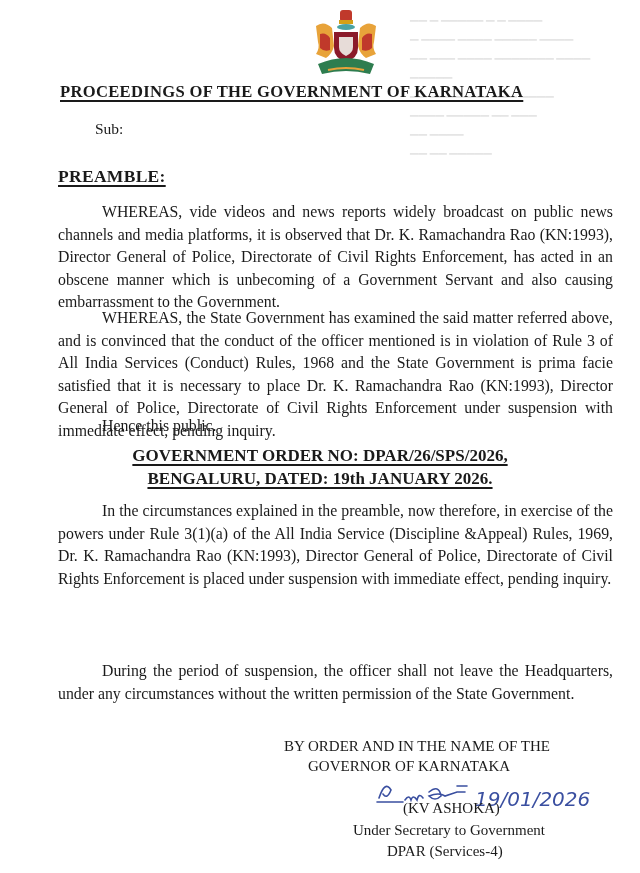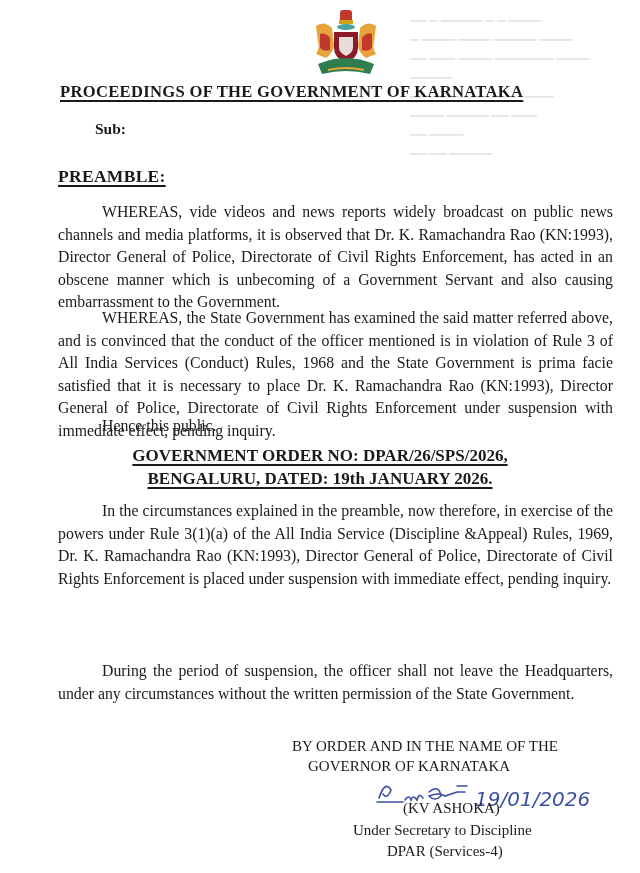--- a/index.html
+++ b/index.html
@@ -17,21 +17,21 @@
   .bleed.top { left: 410px; top: 6px; width: 230px; }
 
   .emblem { position: absolute; left: 308px; top: 8px; width: 76px; height: 72px; }
 
   .title {
     position: absolute; left: 60px; top: 82px; width: 500px;
     font-weight: bold; font-size: 16.6px; letter-spacing: 0.3px;
     text-decoration: underline; text-underline-offset: 3px; text-decoration-thickness: 1.5px;
     white-space: nowrap;
   }
-  .sub-label { position: absolute; left: 95px; top: 120px; font-weight: bold; font-size: 15.5px; }
+  .sub-label { position: absolute; left: 95px; top: 120px; font-weight: normal; font-size: 15.5px; }
   .sub-text {
     position: absolute; left: 186px; top: 120px; width: 426px;
     font-size: 14.5px; line-height: 21px; text-align: justify;
   }
   .sub-text .big { font-size: 17px; }
 
   .preamble-h {
     position: absolute; left: 58px; top: 166px;
     font-weight: bold; font-size: 17.5px; letter-spacing: 0.3px;
     text-decoration: underline; text-underline-offset: 3px; text-decoration-thickness: 1.5px;
@@ -50,21 +50,21 @@
     position: absolute; left: 60px; width: 520px; top: 444px;
     text-align: center; font-weight: bold; font-size: 17px; line-height: 23px;
   }
   .go-head span { text-decoration: underline; text-underline-offset: 3px; text-decoration-thickness: 1.5px; }
 
   .p4 { top: 500px; }
   .p5 { top: 600px; }
   .p6 { top: 660px; }
 
   .sign-block { position: absolute; left: 280px; top: 738px; width: 340px; font-size: 15px; }
-  .sign-l1 { position: absolute; left: 12px; top: 0px; white-space: nowrap; }
+  .sign-l1 { position: absolute; left: 4px; top: 0px; white-space: nowrap; }
   .sign-l2 { position: absolute; left: 28px; top: 20px; white-space: nowrap; }
   .signature { position: absolute; left: 95px; top: 36px; width: 240px; height: 40px; }
   .sign-name { position: absolute; left: 123px; top: 62px; white-space: nowrap; font-size: 15px; }
   .sign-desig { position: absolute; left: 73px; top: 84px; white-space: nowrap; font-size: 15px; }
   .sign-dept { position: absolute; left: 107px; top: 105px; white-space: nowrap; font-size: 15px; }
 </style>
 </head>
 <body>
 
 <div class="page">
@@ -114,16 +114,16 @@
     <div class="sign-l2">GOVERNOR OF KARNATAKA</div>
     <svg class="signature" viewBox="0 0 240 40">
       <g fill="none" stroke="#3a4fa0" stroke-width="1.6" stroke-linecap="round">
         <path d="M4 24 q6 -18 12 -8 q-4 10 -8 4 M2 28 h26"></path>
         <path d="M30 26 q4 -6 6 0 q2 -6 6 0 q2 -8 6 -2"></path>
         <path d="M54 18 q10 -8 12 4 q-6 6 -12 0 q10 -4 16 0 q6 -2 12 -4 h8 M82 12 h10"></path>
       </g>
       <text x="100" y="32" fill="#3a4fa0" font-size="20" font-style="italic" font-family="DejaVu Sans, sans-serif">19/01/2026</text>
     </svg>
     <div class="sign-name">(KV ASHOKA)</div>
-    <div class="sign-desig">Under Secretary to Discipline</div>
+    <div class="sign-desig">Under Secretary to Government</div>
     <div class="sign-dept">DPAR (Services-4)</div>
   </div>
 </div>
 
 </body></html>

